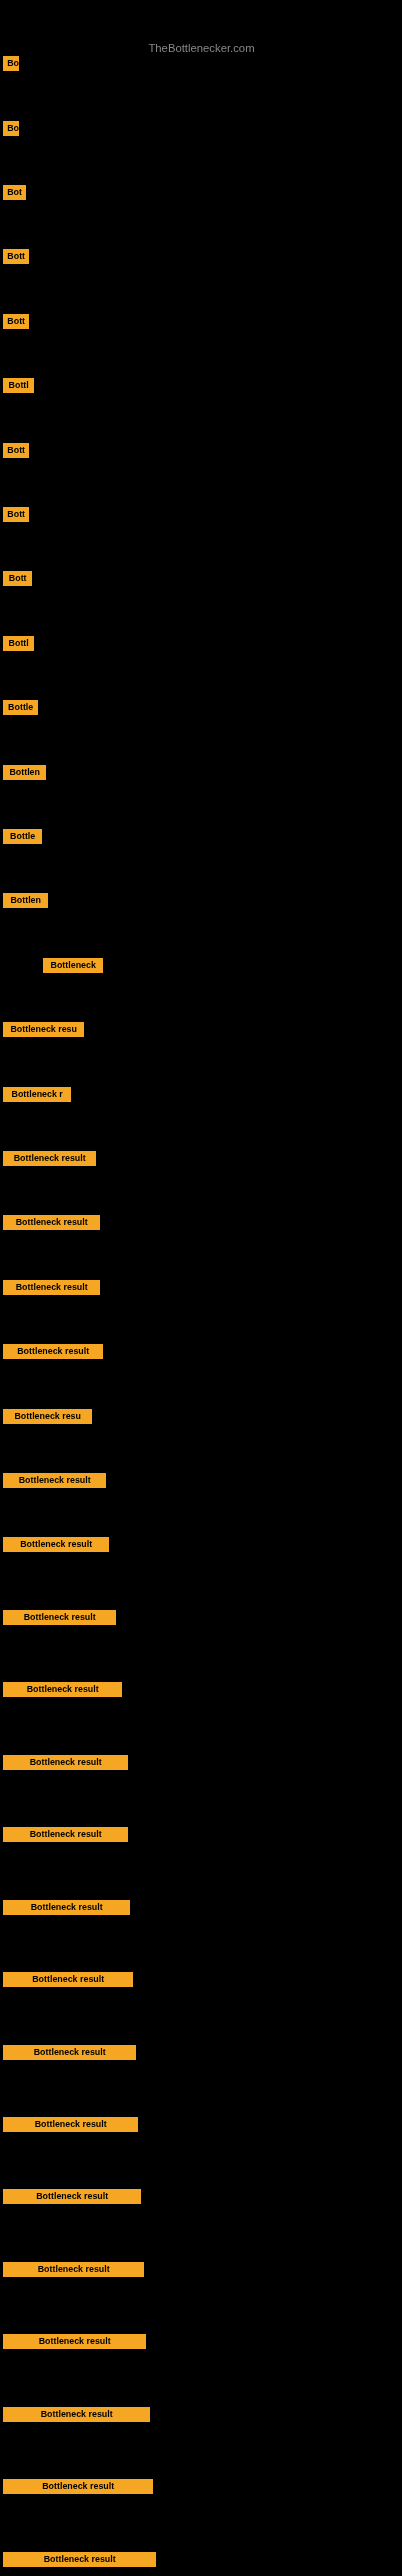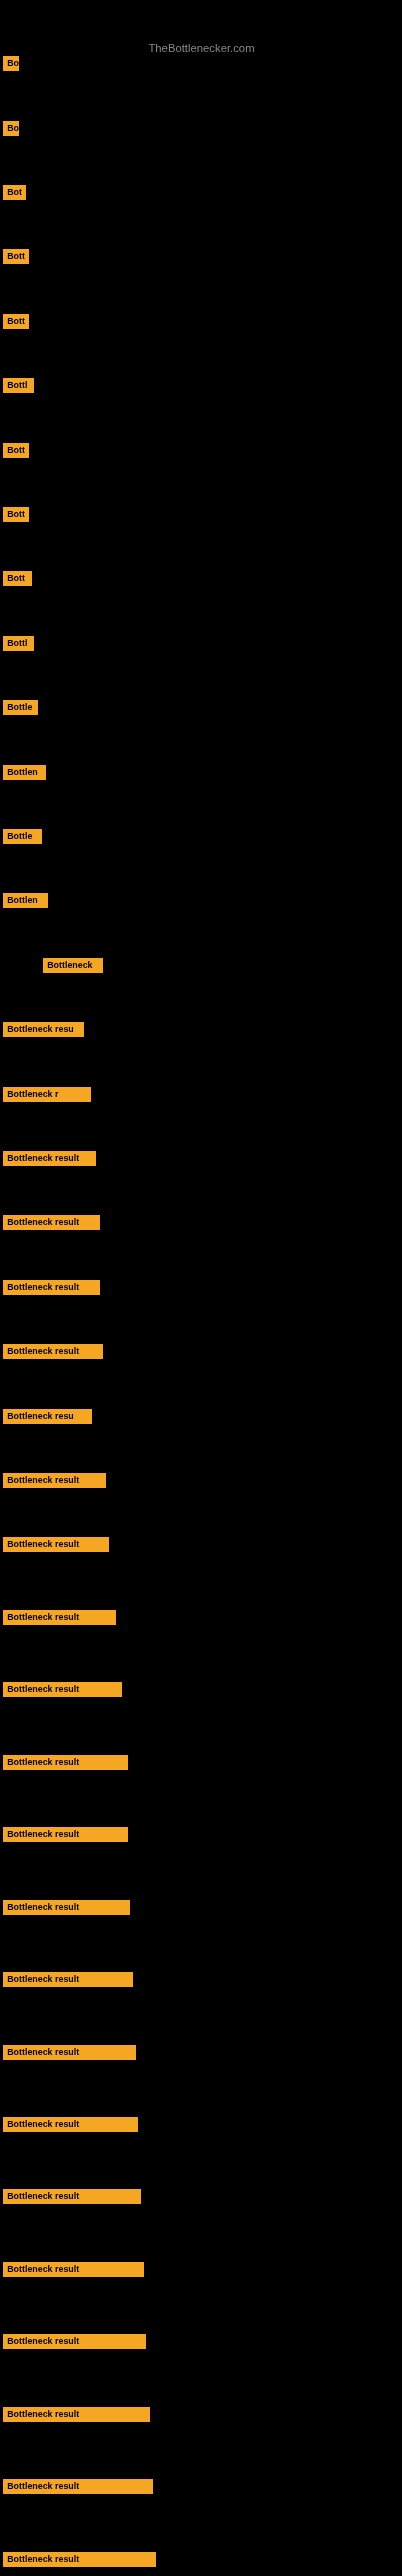--- a/index.html
+++ b/index.html
@@ -33,20 +33,21 @@
       top: 24px;
       left: 0;
       width: 403px;
     }
 
     .item-row {
       display: flex;
       align-items: center;
       margin-bottom: 0px;
       padding: 8px 0;
+      text-align: center;
     }
 
     .label-box {
       background-color: #F5A623;
       color: #000000;
       font-size: 8.9px;
       font-weight: bold;
       padding: 2.4px 4px;
       white-space: nowrap;
       overflow: hidden;
@@ -100,21 +101,21 @@
     <div class="item-row" style="position: absolute; top: 861px; left: 3.2px;">
       <div class="label-box" style="width: 45px;">Bottlen</div>
     </div>
     <div class="item-row" style="position: absolute; top: 926px; left: 3.2px; padding-left: 40px;">
       <div class="label-box" style="width: 60px;">Bottleneck</div>
     </div>
     <div class="item-row" style="position: absolute; top: 990px; left: 3.2px;">
       <div class="label-box" style="width: 81px;">Bottleneck resu</div>
     </div>
     <div class="item-row" style="position: absolute; top: 1055px; left: 3.2px;">
-      <div class="label-box" style="width: 88px;">Bottleneck r</div>
+      <div class="label-box" style="width: 68px;">Bottleneck r</div>
     </div>
     <div class="item-row" style="position: absolute; top: 1119px; left: 3.2px;">
       <div class="label-box" style="width: 93px;">Bottleneck result</div>
     </div>
     <div class="item-row" style="position: absolute; top: 1183px; left: 3.2px;">
       <div class="label-box" style="width: 97px;">Bottleneck result</div>
     </div>
     <div class="item-row" style="position: absolute; top: 1248px; left: 3.2px;">
       <div class="label-box" style="width: 97px;">Bottleneck result</div>
     </div>

